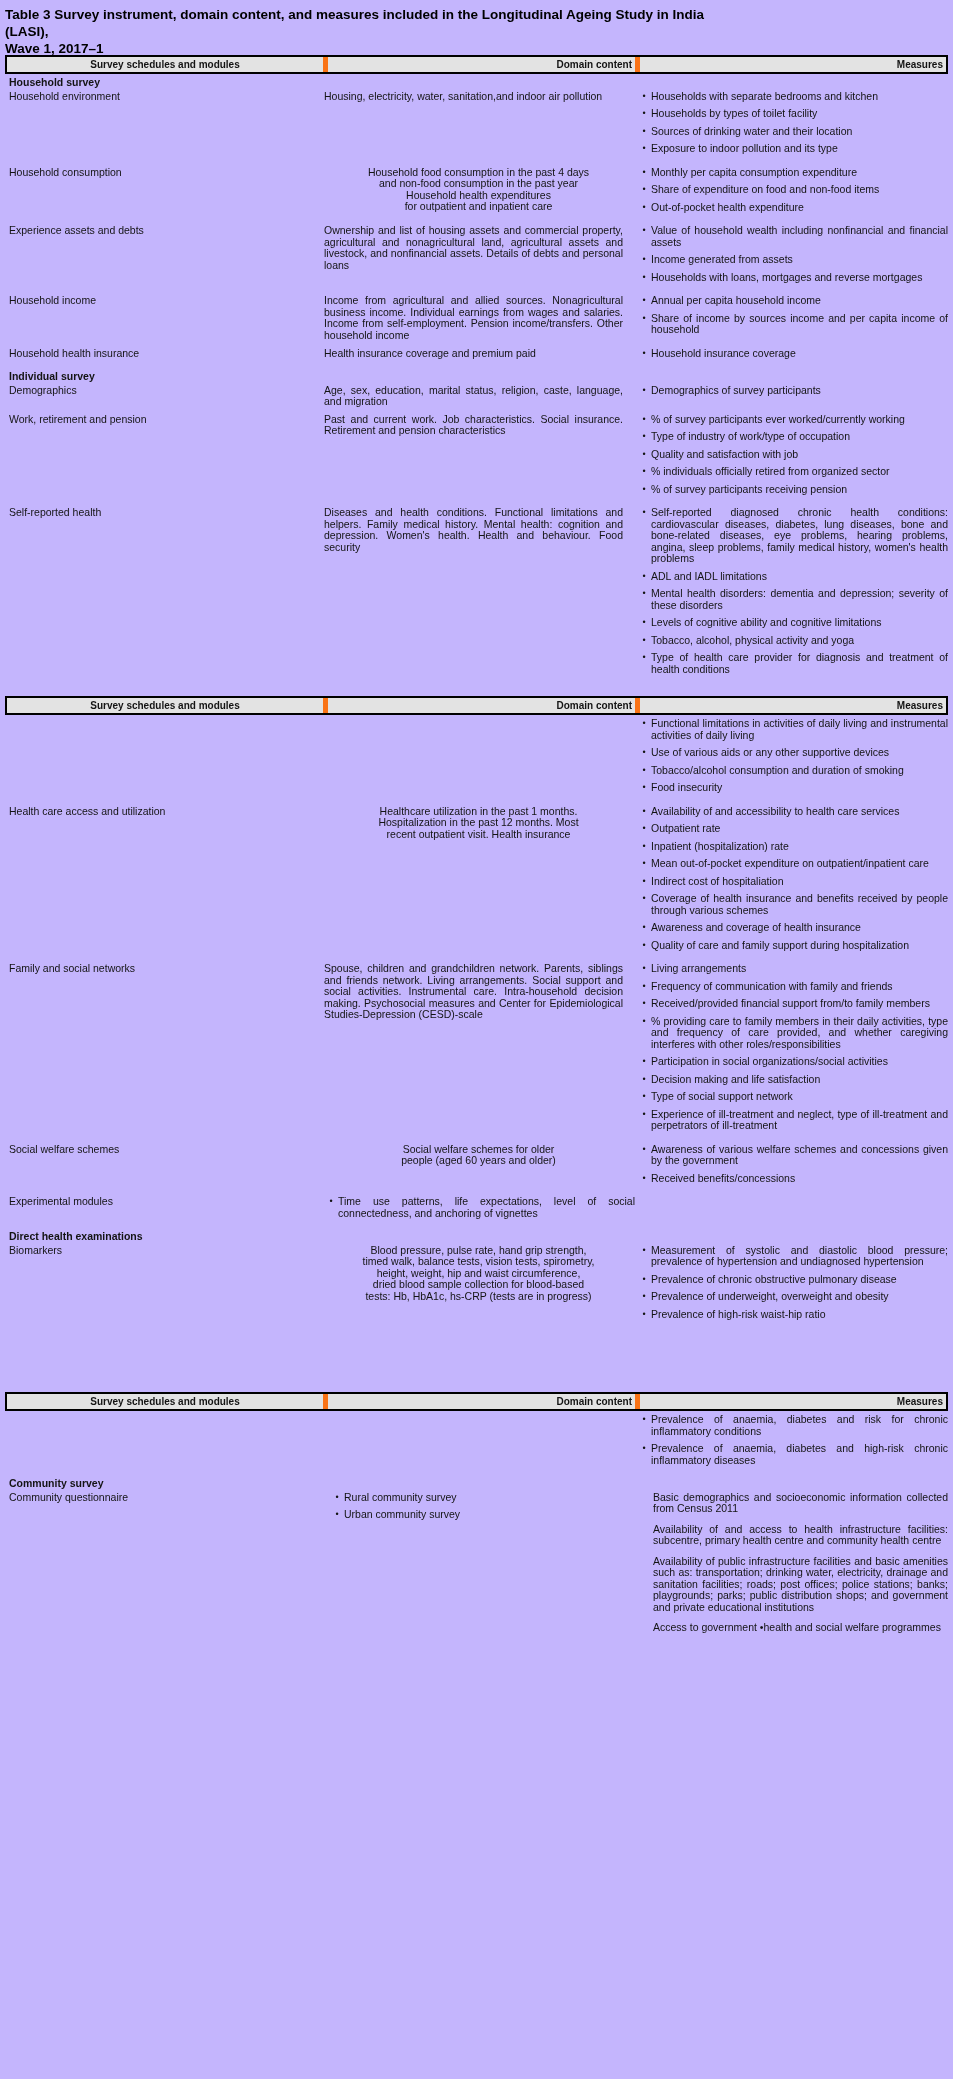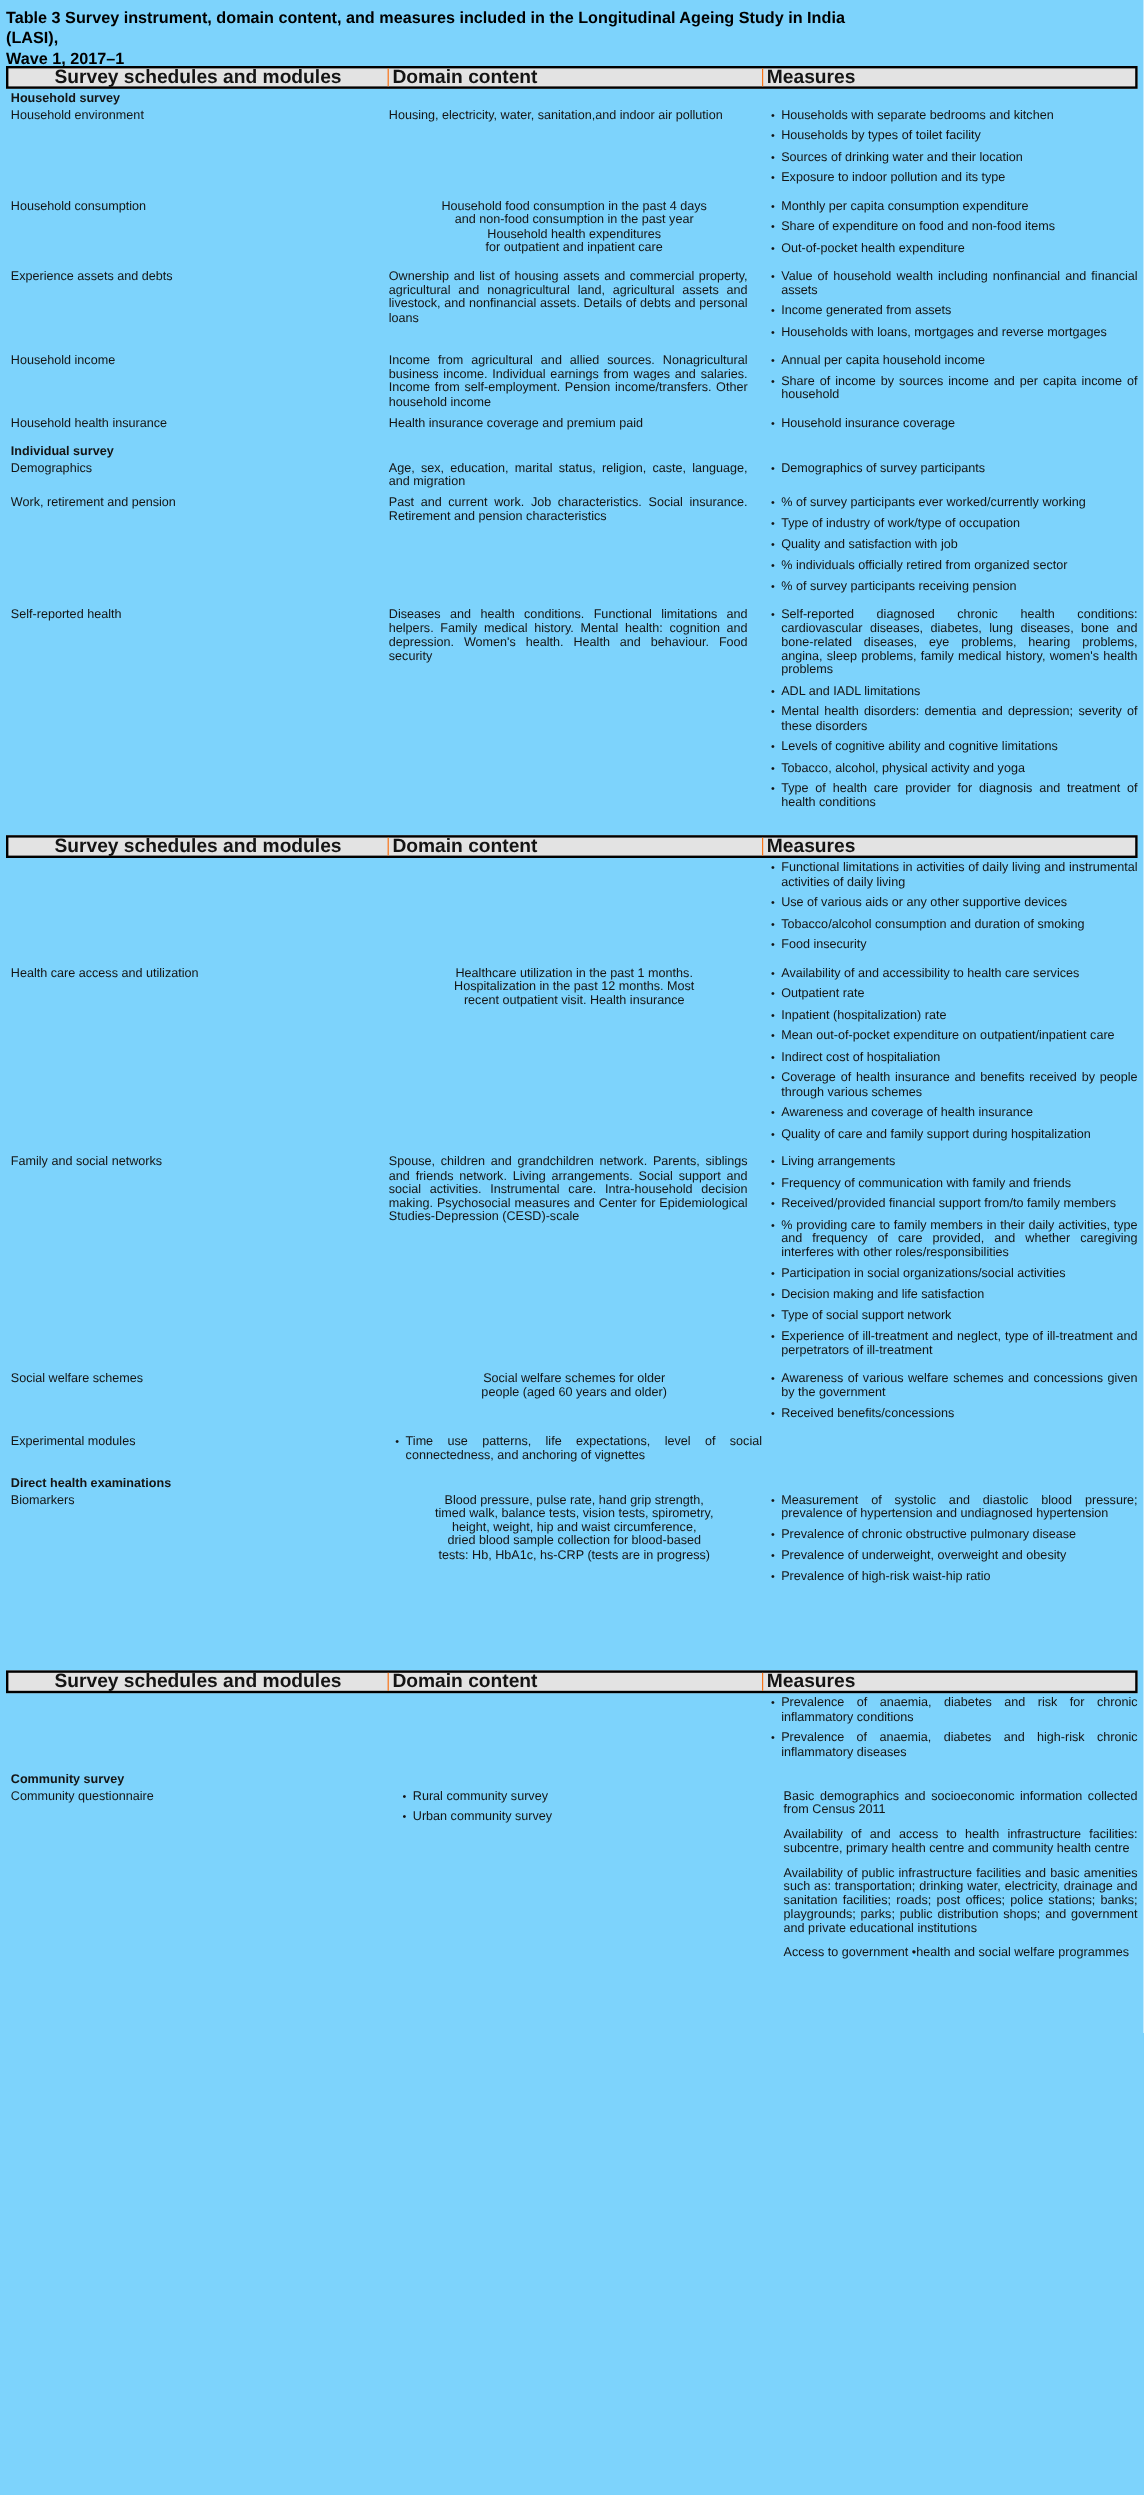--- a/index.html
+++ b/index.html
@@ -1,24 +1,24 @@
 <!DOCTYPE html>
 <html><head>
 <meta charset="utf-8">
 <style>
   html,body{margin:0;padding:0;background:#ffffff;}
-  .page{position:relative;width:953px;height:2079px;background:#7dd3fc;
+  .page{position:relative;width:953px;height:2079px;background:#c4b5fd;
         font-family:"Liberation Sans",sans-serif;color:#141414;overflow:hidden;}
   .title{position:absolute;left:5px;top:6px;width:740px;
          font-weight:bold;font-size:13.5px;line-height:17px;color:#000;}
   .section{position:absolute;left:5px;width:943px;}
   .thead{display:grid;grid-template-columns:316px 312px 311px;background:#e3e3e3;
-         border:2px solid #000;font-weight:bold;font-size:16px;line-height:13px;}
+         border:2px solid #000;font-weight:bold;font-size:10px;line-height:13px;}
   .th{padding:1px 3px;}
-  .th + .th{border-left:1px solid #f97316;}
+  .th + .th{border-left:5px solid #f97316;text-align:right;}
   .th1{text-align:center;}
   .tbody{padding-top:3px;font-size:10.5px;line-height:11.5px;}
   .row{display:grid;grid-template-columns:317px 313px 313px;margin-bottom:6px;}
   .row.heading{margin-bottom:2px;}
   .c1{padding:0 6px 0 4px;}
   .c1.bold{font-weight:bold;}
   .c2{padding:0 12px 0 2px;box-sizing:border-box;}
   .c2.left{text-align:justify;}
   .c2.center{text-align:center;padding:0 6px;}
   .dline{display:block;}

